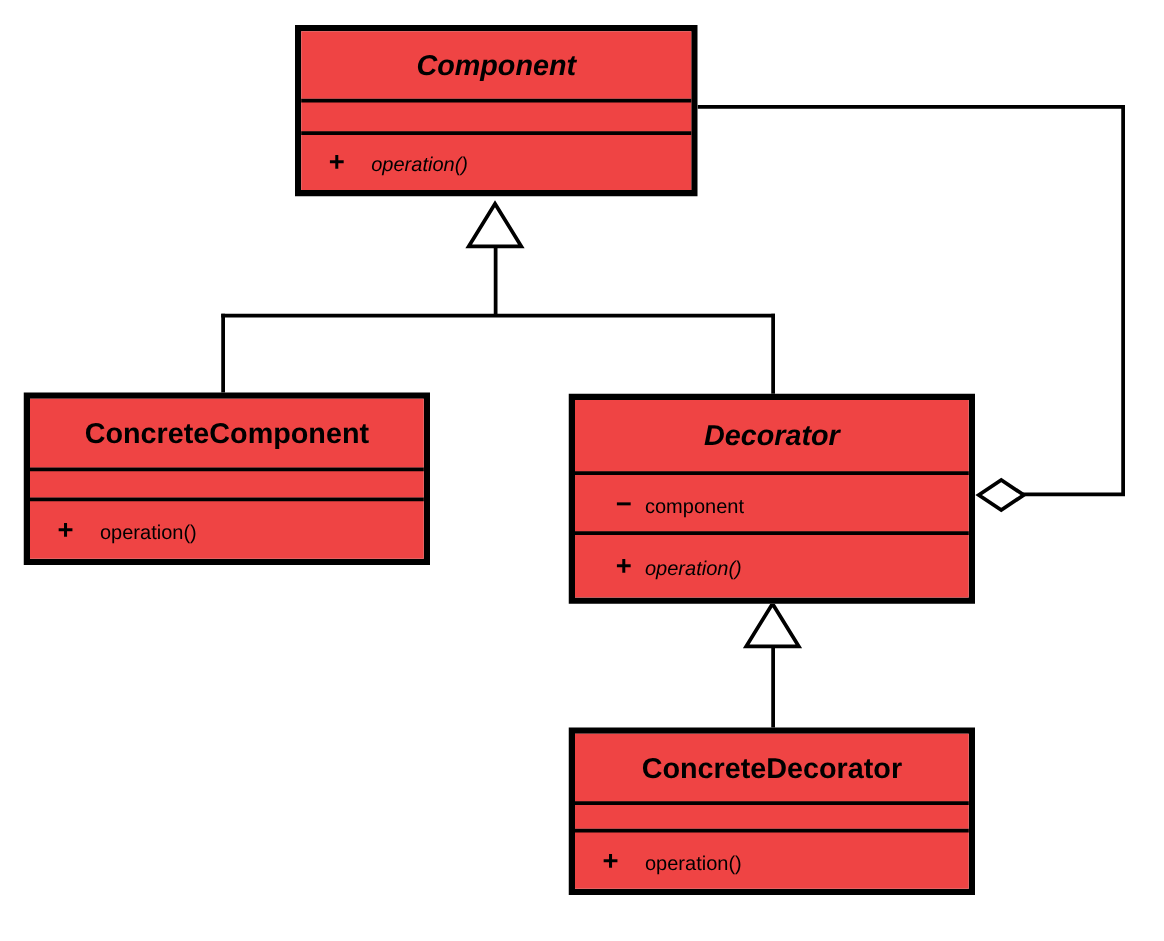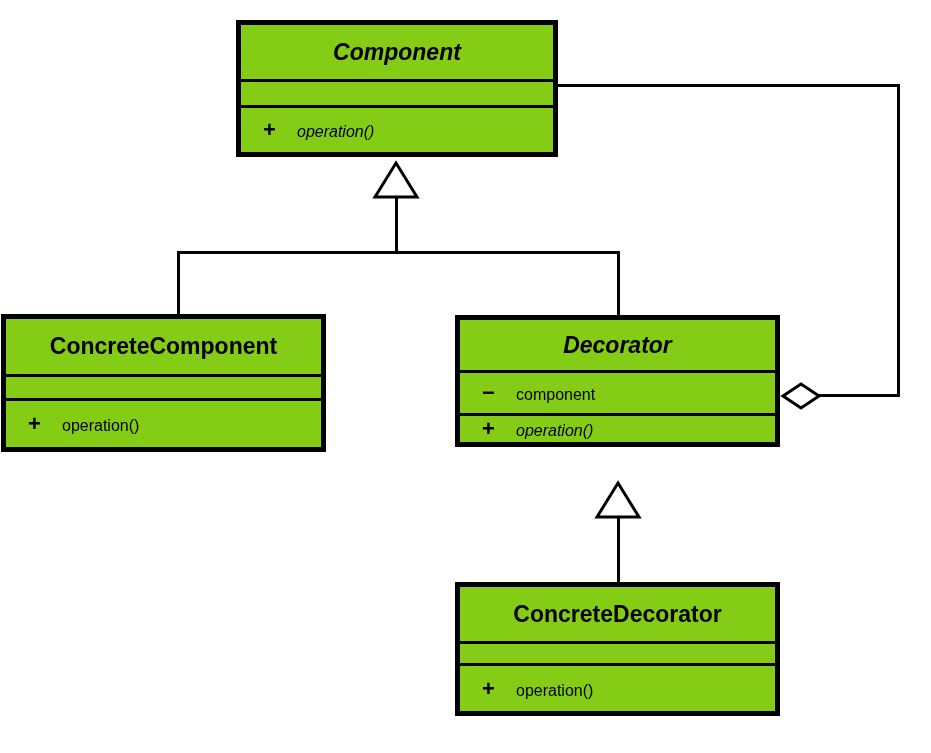--- a/index.html
+++ b/index.html
@@ -20,21 +20,21 @@
   .uml-class {
     position: absolute;
     box-sizing: border-box;
     background: #ffffff;
     border: 5px solid #000000;
     display: flex;
     flex-direction: column;
   }
   .compartment {
     box-sizing: border-box;
-    background: #84cc16;
+    background: #ef4444;
     display: flex;
     align-items: center;
   }
   .compartment.title {
     justify-content: center;
   }
   .compartment.divider-top {
     border-top: 3px solid #000000;
   }
   .class-name {
@@ -132,34 +132,34 @@
     </div>
     <div class="compartment divider-top" style="height:26px;"></div>
     <div class="compartment divider-top" style="flex:1;">
       <div class="member-row">
         <span class="visibility">+</span>
         <span class="member-name abstract">operation()</span>
       </div>
     </div>
   </div>
 
-  <div class="uml-class" style="left:1px; top:314px; width:325px; height:138px;">
+  <div class="uml-class" style="left:19px; top:314px; width:325px; height:138px;">
     <div class="compartment title" style="height:55px;">
       <span class="class-name">ConcreteComponent</span>
     </div>
     <div class="compartment divider-top" style="height:24px;"></div>
     <div class="compartment divider-top" style="flex:1;">
       <div class="member-row">
         <span class="visibility">+</span>
         <span class="member-name">operation()</span>
       </div>
     </div>
   </div>
 
-  <div class="uml-class" style="left:455px; top:315px; width:325px; height:132px;">
+  <div class="uml-class" style="left:455px; top:315px; width:325px; height:168px;text-align:center;">
     <div class="compartment title" style="height:57px;">
       <span class="class-name abstract">Decorator</span>
     </div>
     <div class="compartment divider-top" style="height:48px;">
       <div class="member-row">
         <span class="visibility">−</span>
         <span class="member-name">component</span>
       </div>
     </div>
     <div class="compartment divider-top" style="flex:1;">

